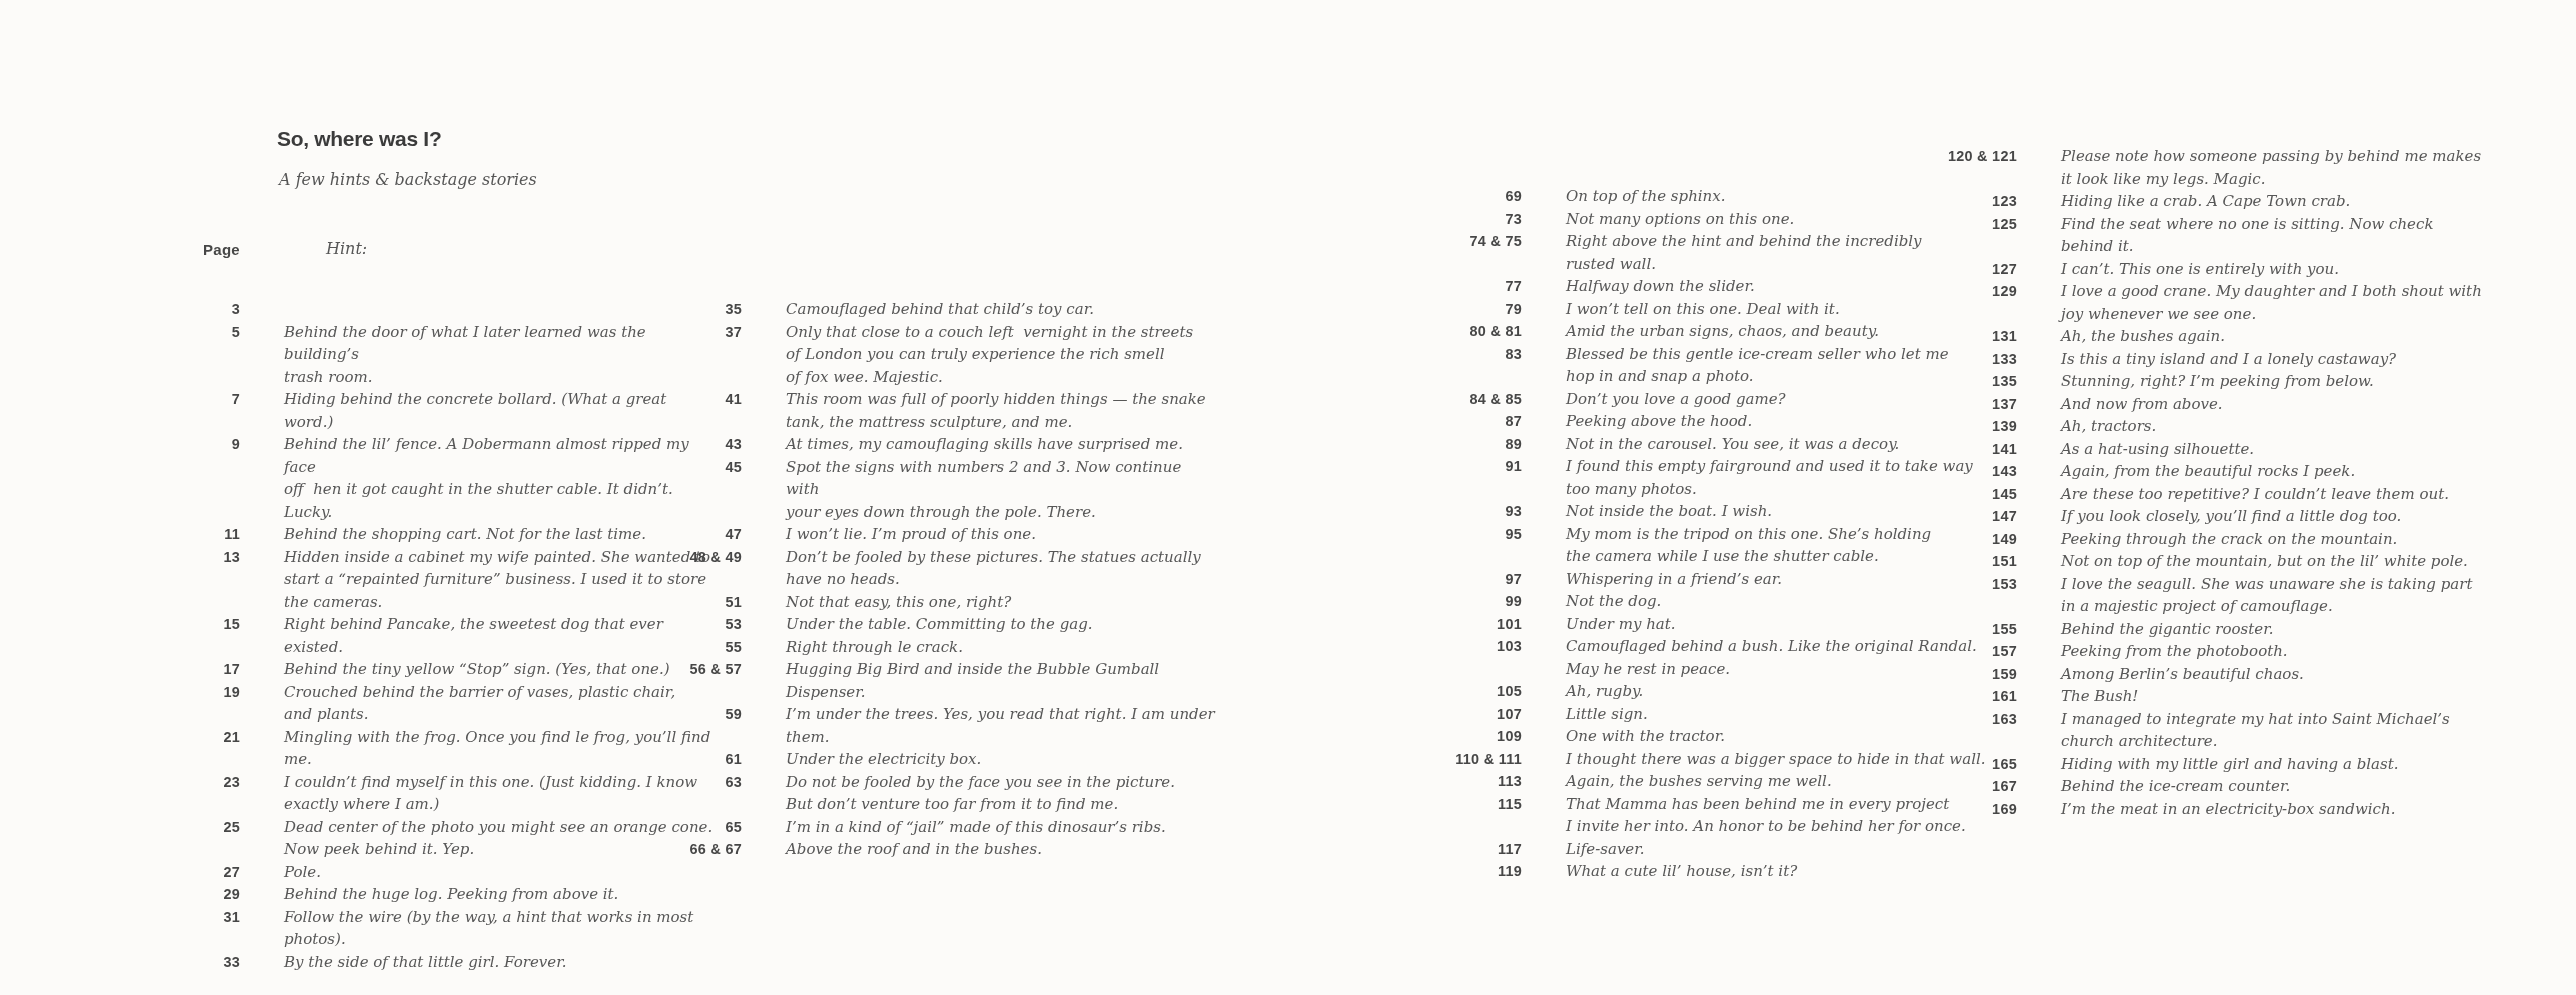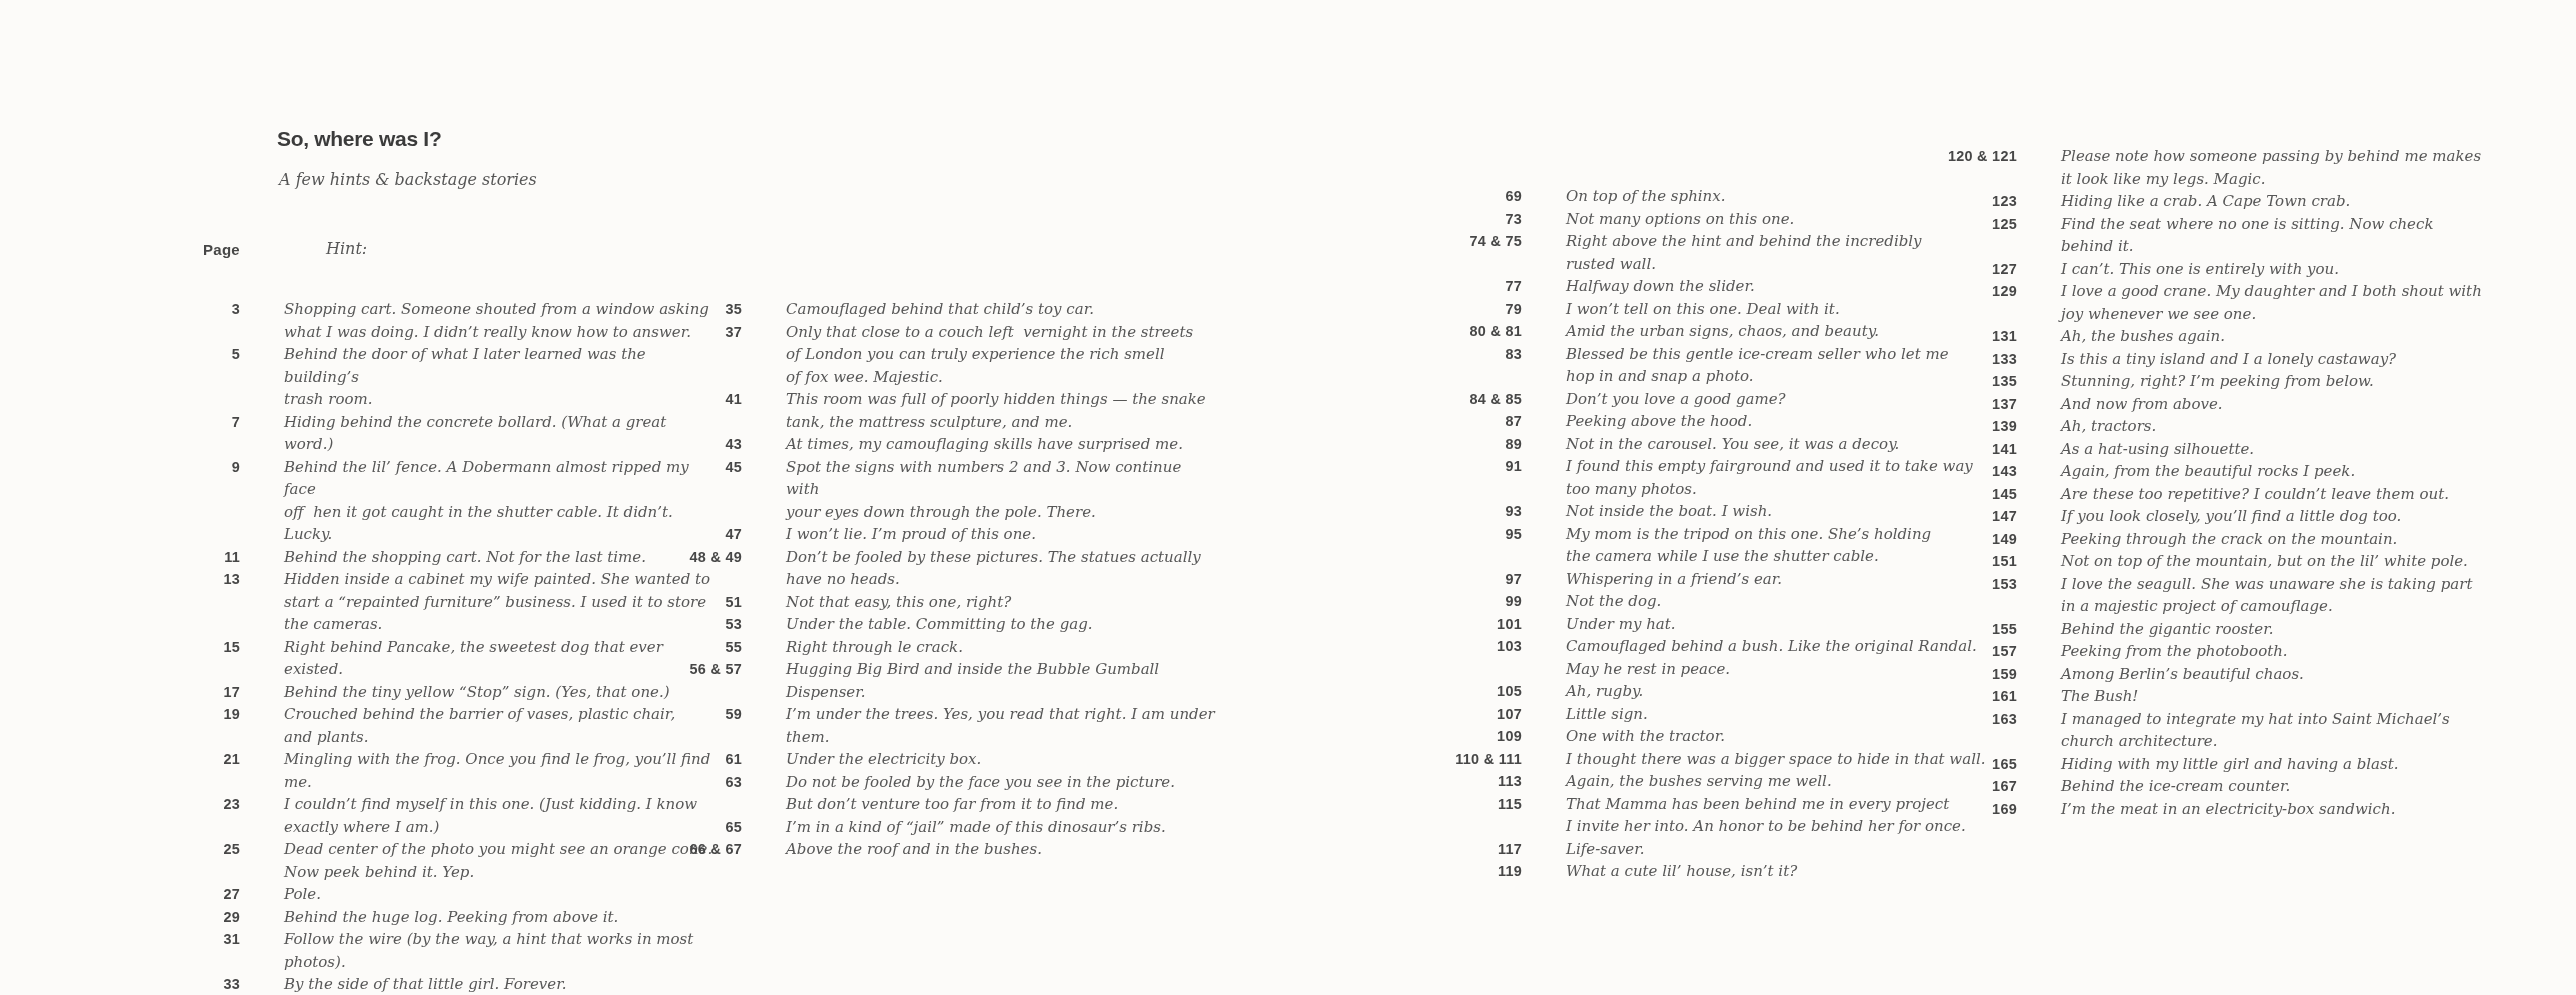--- a/index.html
+++ b/index.html
@@ -57,22 +57,20 @@
 
   <div class="page-subtitle">A few hints &amp; backstage stories</div>
 
   <div class="col-header-page">Page</div>
 
   <div class="col-header-hint">Hint:</div>
 
   <div class="hint-column" id="col-0">
       <div class="hint-row">
     <div class="hint-num">3</div>
-    <div class="hint-txt">Shopping cart. Someone shouted from a window asking
-what I was doing. I didn’t really know how to answer.</div>
   </div>
       <div class="hint-row">
     <div class="hint-num">5</div>
     <div class="hint-txt">Behind the door of what I later learned was the building’s
 trash room.</div>
   </div>
       <div class="hint-row">
     <div class="hint-num">7</div>
     <div class="hint-txt">Hiding behind the concrete bollard. (What a great word.)</div>
   </div>

